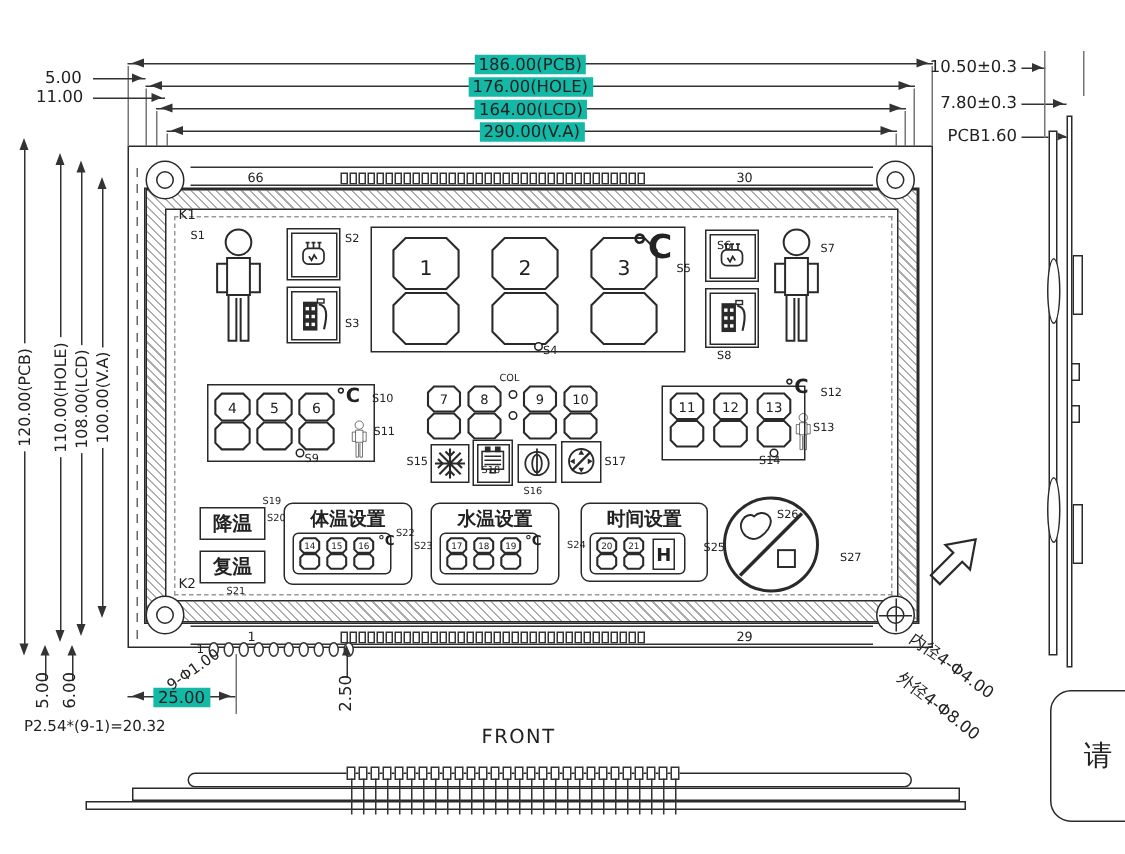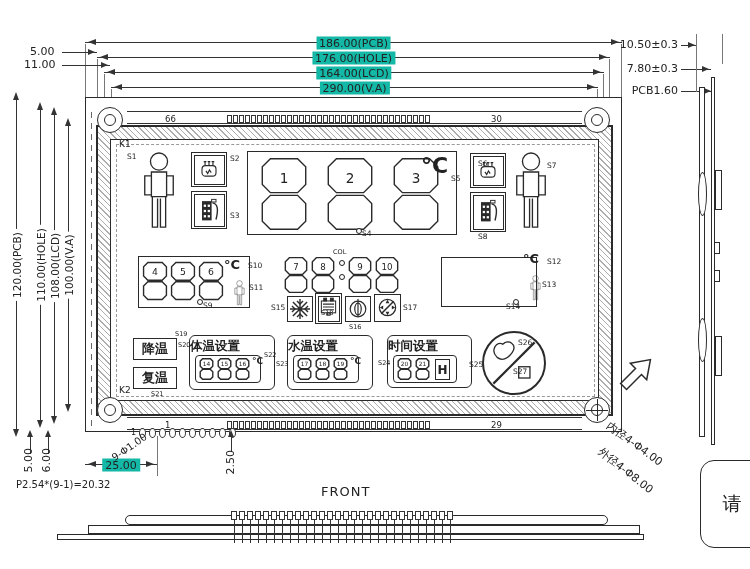--- a/index.html
+++ b/index.html
@@ -43,21 +43,21 @@
   .bpins i::after{content:'';display:block;width:1px;height:24px;background:#333;margin:7px auto 0}
   .digitrow{position:absolute;display:flex}
   .seg{overflow:visible}
   .seg path{fill:none;stroke:#2a2a2a;stroke-width:1.4;vector-effect:non-scaling-stroke}
   .seg text{text-anchor:middle;fill:#222;font-family:"DejaVu Sans",sans-serif}
   .degc{position:absolute;font-weight:700;color:#222;line-height:1}
   .dot{position:absolute;width:4px;height:4px;border:1px solid #222;border-radius:50%;background:#fff}
   .cnbox{position:absolute;border:1.5px solid #2a2a2a;background:#fff;box-sizing:border-box;
          display:flex;align-items:center;justify-content:center;font-weight:700}
   .group{position:absolute;border:1.5px solid #2a2a2a;border-radius:6px;background:#fff;box-sizing:border-box}
-  .group .title{position:absolute;top:2px;left:0;right:0;text-align:left;font-size:12.5px;font-weight:700;white-space:nowrap}
+  .group .title{position:absolute;top:2px;left:0;right:0;text-align:center;font-size:12.5px;font-weight:700;white-space:nowrap}
   .subbox{position:absolute;border:1.2px solid #2a2a2a;border-radius:4px;background:#fff;box-sizing:border-box}
   .hcell{position:absolute;border:1.3px solid #2a2a2a;box-sizing:border-box;display:flex;align-items:center;justify-content:center;
          font-size:12px;font-weight:700}
   .prohibit{position:absolute;width:64px;height:64px;border:2px solid #2a2a2a;border-radius:50%;box-sizing:border-box}
 </style>
 </head>
 <body>
 
 <svg width="0" height="0" style="position:absolute" aria-hidden="true">
   <defs>
@@ -399,20 +399,37 @@
   <div class="slbl" style="left:349px;top:324px;font-size:6.5px">S16</div>
 
   <div class="box" style="left:374px;top:294px;width:27px;height:28px;border-width:1.2px">
     <svg style="position:absolute;inset:1px" viewBox="0 0 24 24">
         <use href="#sym-fan"></use>
       </svg>
   </div>
   <div class="slbl" style="left:403px;top:304px">S17</div>
 
   <div class="box" style="left:441px;top:257px;width:96px;height:50px"></div>
+  <div class="digitrow" style="left:445px;top:261px;gap:3px">
+      <svg viewBox="0 0 36 56" width="26" height="38" class="seg">
+        <path d="M8,2 H28 L34,8 V21 L28,27 H8 L2,21 V8 Z"></path>
+        <path d="M8,29 H28 L34,35 V48 L28,54 H8 L2,48 V35 Z"></path>
+        <text x="18" y="20" font-size="13">11</text>
+      </svg>
+      <svg viewBox="0 0 36 56" width="26" height="38" class="seg">
+        <path d="M8,2 H28 L34,8 V21 L28,27 H8 L2,21 V8 Z"></path>
+        <path d="M8,29 H28 L34,35 V48 L28,54 H8 L2,48 V35 Z"></path>
+        <text x="18" y="20" font-size="13">12</text>
+      </svg>
+      <svg viewBox="0 0 36 56" width="26" height="38" class="seg">
+        <path d="M8,2 H28 L34,8 V21 L28,27 H8 L2,21 V8 Z"></path>
+        <path d="M8,29 H28 L34,35 V48 L28,54 H8 L2,48 V35 Z"></path>
+        <text x="18" y="20" font-size="13">13</text>
+      </svg>
+    </div>
   <div class="degc" style="left:523px;top:252px;font-size:13px">°C</div>
   <div class="slbl" style="left:547px;top:258px">S12</div>
   <svg class="abs" style="left:529px;top:275px" width="13" height="26" viewBox="0 0 40 84">
       <use href="#sym-person"></use>
     </svg>
   <div class="slbl" style="left:542px;top:281px">S13</div>
   <div class="dot" style="left:513px;top:299px"></div>
   <div class="slbl" style="left:506px;top:303px">S14</div>
 
   <div class="cnbox" style="left:133px;top:338px;width:44px;height:22px;font-size:13px">降温</div>
@@ -490,21 +507,21 @@
 
   <div class="prohibit" style="left:482px;top:331px">
     <svg style="position:absolute;inset:0" viewBox="0 0 64 64">
       <path d="M10,54 L54,10" stroke="#2a2a2a" stroke-width="2.4" fill="none"></path>
       <path d="M14,26 C6,18 14,8 20,12 C26,6 36,12 30,21 C25,28 19,30 14,26 Z" stroke="#2a2a2a" stroke-width="1.4" fill="none"></path>
       <rect x="37" y="36" width="12" height="12" stroke="#2a2a2a" stroke-width="1.4" fill="none"></rect>
     </svg>
   </div>
   <div class="slbl" style="left:469px;top:361px">S25</div>
   <div class="slbl" style="left:518px;top:339px">S26</div>
-  <div class="slbl" style="left:513px;top:368px">S27</div>
+  <div class="slbl" style="left:560px;top:368px">S27</div>
 
   <div class="slbl" style="left:131px;top:429px;font-size:8px">1</div>
   <div class="pinrow" style="left:139px;top:428px">
       <i></i>
       <i></i>
       <i></i>
       <i></i>
       <i></i>
       <i></i>
       <i></i>

